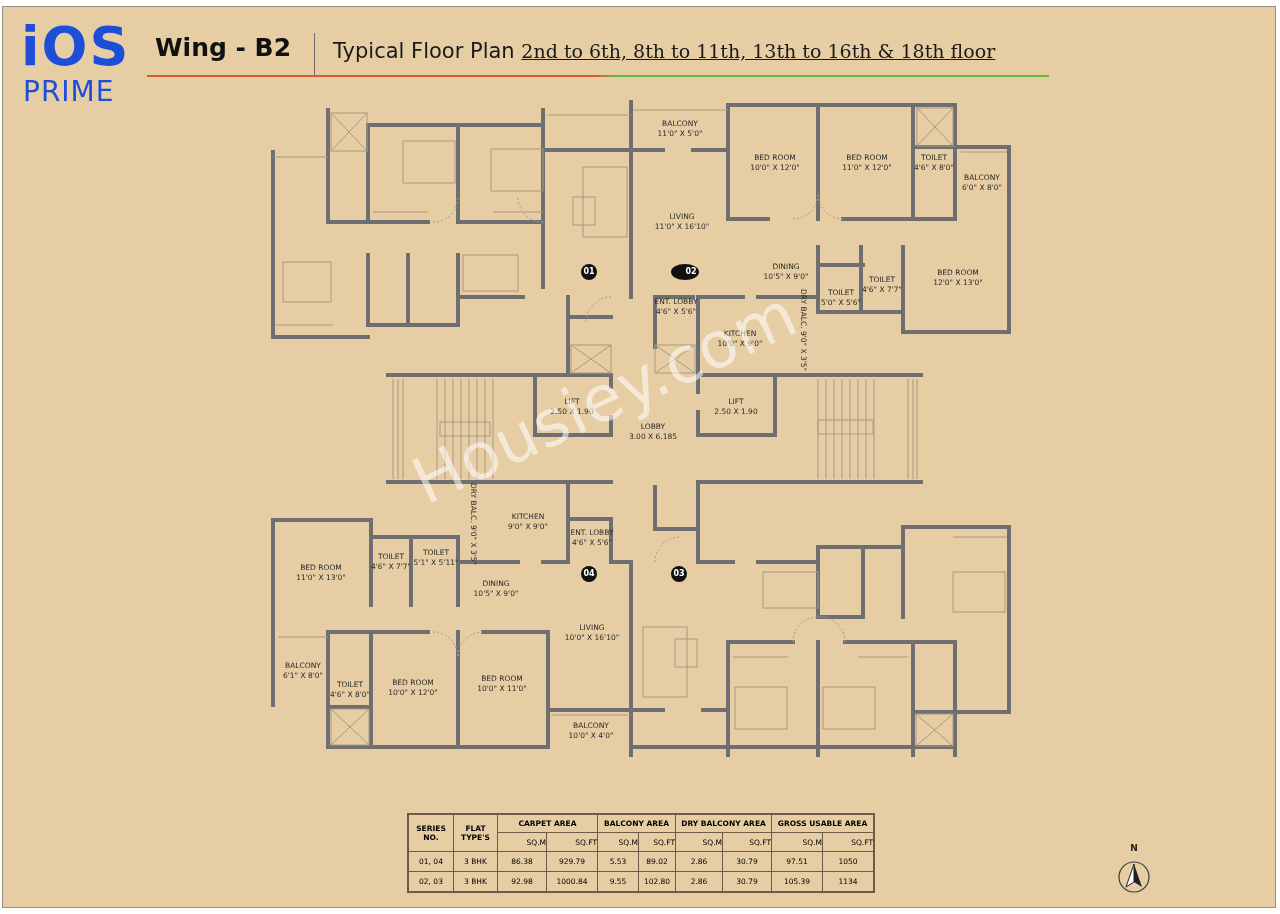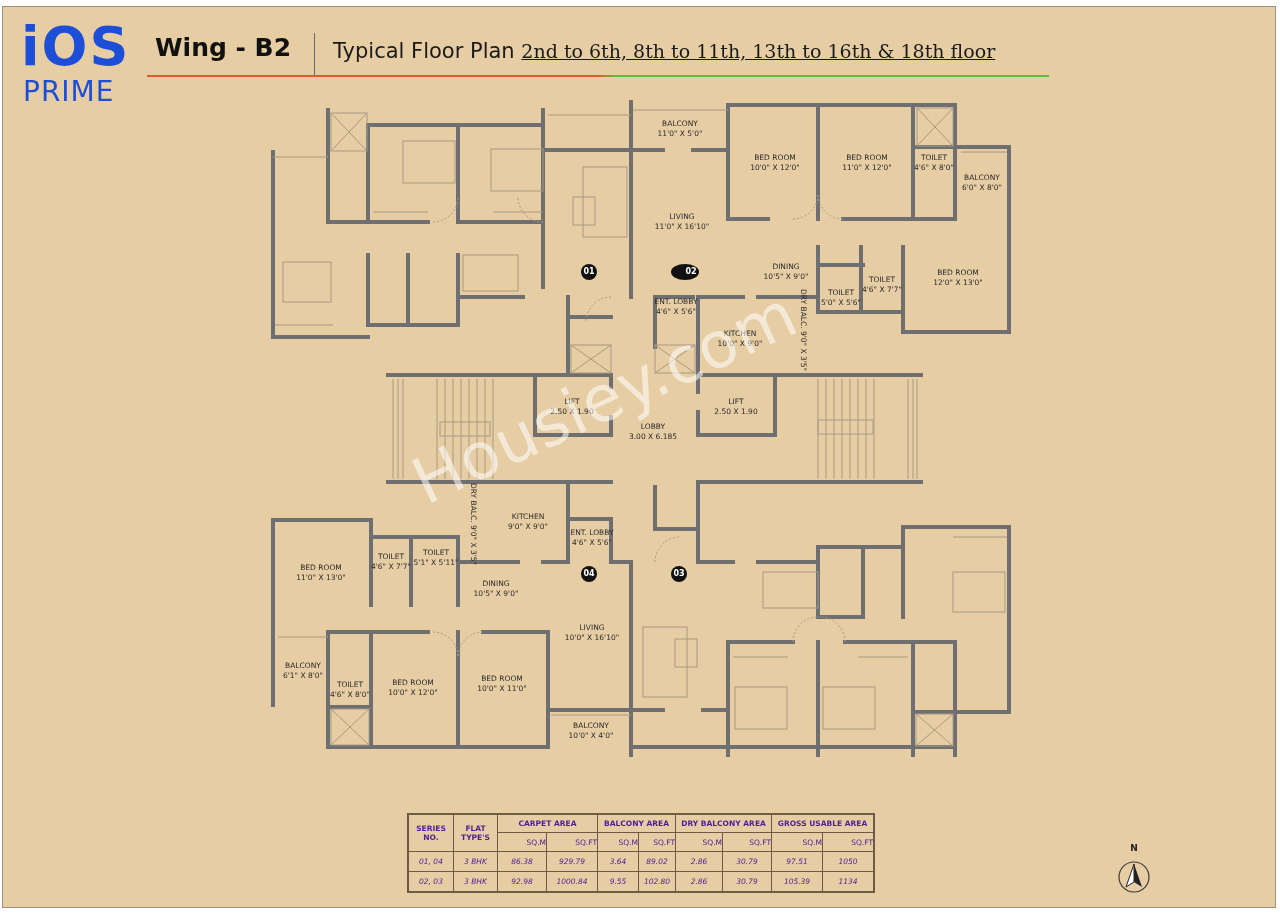--- a/index.html
+++ b/index.html
@@ -32,25 +32,25 @@
 
     
     .plan { position: absolute; left: 0; top: 0; width: 1274px; height: 902px; }
     .plan svg { position: absolute; left: 0; top: 0; }
     .room-label { position: absolute; font-family: "DejaVu Sans", sans-serif; font-size: 7.5px; color: #2a2a2a; text-align: center; line-height: 10px; white-space: nowrap; transform: translateX(-50%); }
     .room-label.vert { transform: translateX(-50%) rotate(90deg); }
     .flat-badge { position: absolute; width: 16px; height: 16px; border-radius: 50%; background: #111; color: #fff; font-family: "DejaVu Sans", sans-serif; font-size: 8px; font-weight: bold; text-align: center; line-height: 16px; }
     .watermark { position: absolute; left: 398px; top: 445px; font-family: "DejaVu Sans", sans-serif; font-size: 64px; color: rgba(255,255,255,0.55); transform: rotate(-25deg); transform-origin: left top; letter-spacing: 1px; }
 
     
-    .area-table { position: absolute; left: 404px; top: 806px; border-collapse: collapse; font-family: "DejaVu Sans", sans-serif; color: #4c1d95; }
+    .area-table { position: absolute; left: 404px; top: 806px; border-collapse: collapse; font-family: "DejaVu Sans", sans-serif; color: #000000; }
     .area-table th, .area-table td { border: 1px solid #6d5b45; font-size: 7.5px; text-align: center; padding: 0; }
     .area-table th { font-weight: bold; height: 17px; }
     .area-table th.sub { font-weight: normal; height: 18px; text-align: right; }
-    .area-table td { height: 19px; font-style: italic; }
+    .area-table td { height: 19px; }
     .area-table { border: 2px solid #6d5b45; }
 
     .north { position: absolute; left: 1113px; top: 836px; width: 36px; height: 56px; }
     .north .n { position: absolute; left: 0; width: 36px; top: 0; text-align: center; font-family: "DejaVu Sans", sans-serif; font-weight: bold; font-size: 9px; color: #222; }
   </style>
 </head>
 <body>
 
 <div class="sheet">
 
@@ -267,21 +267,21 @@
         <th class="sub" style="width:50px;">SQ.M</th>
         <th class="sub" style="width:50px;">SQ.FT</th>
       </tr>
     </thead>
     <tbody>
       <tr>
         <td>01, 04</td>
         <td>3 BHK</td>
         <td>86.38</td>
         <td>929.79</td>
-        <td>3.64</td>
+        <td>5.53</td>
         <td>89.02</td>
         <td>2.86</td>
         <td>30.79</td>
         <td>97.51</td>
         <td>1050</td>
       </tr>
       <tr>
         <td>02, 03</td>
         <td>3 BHK</td>
         <td>92.98</td>

